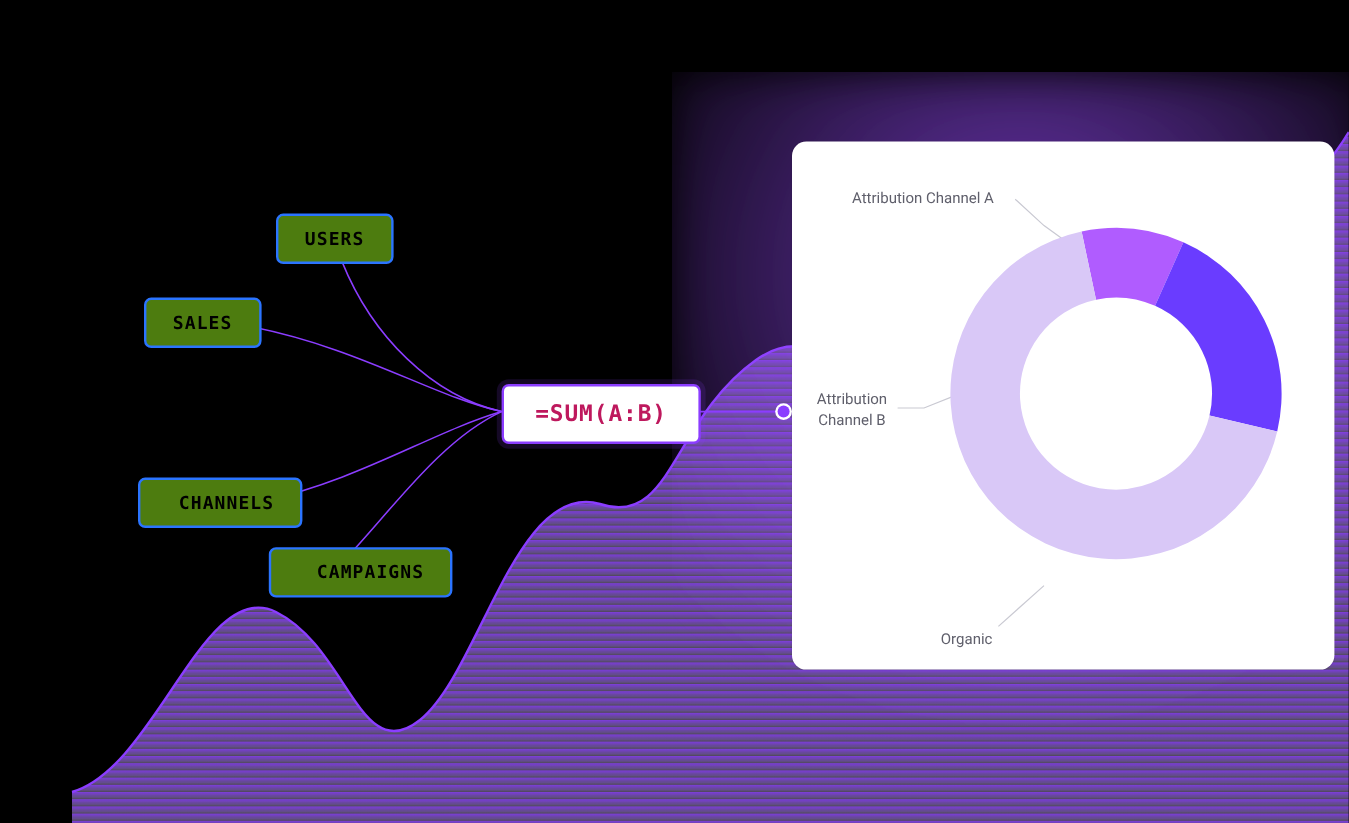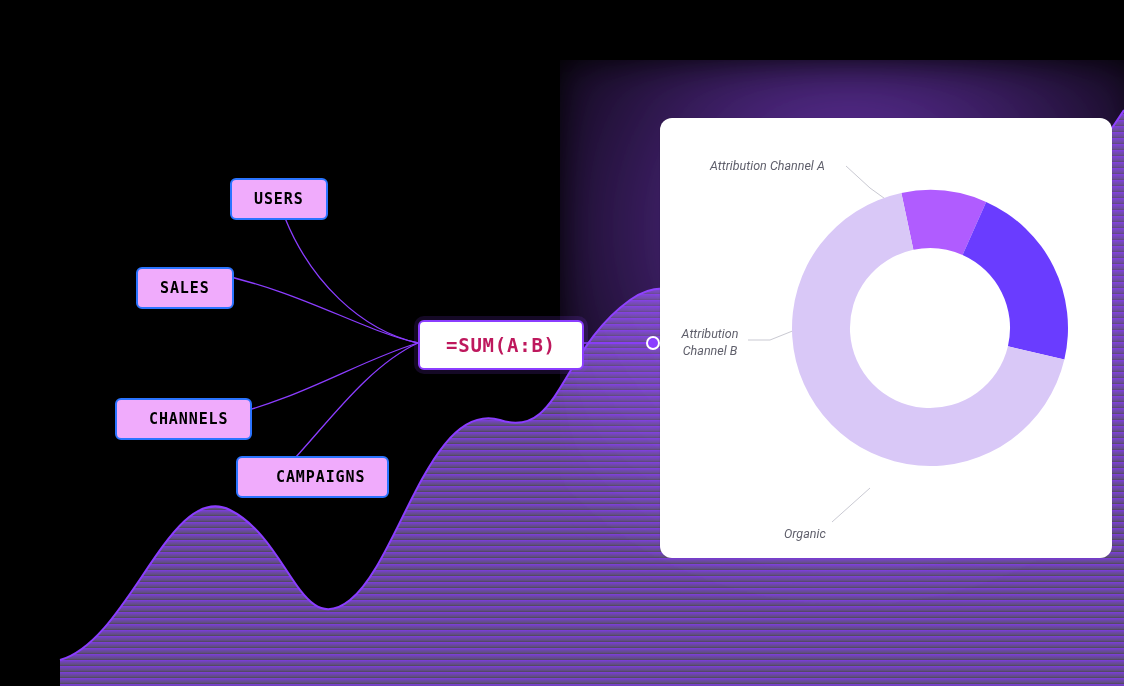--- a/index.html
+++ b/index.html
@@ -22,21 +22,21 @@
     position: absolute;
     left: 0;
     top: 0;
     width: 1124px;
     height: 686px;
     pointer-events: none;
   }
   
   .tag {
     position: absolute;
-    background: #f0abfc;
+    background: #4d7c0f;
     border: 2px solid #2b74ff;
     border-radius: 6px;
     padding: 10px 22px;
     font-family: ui-monospace, SFMono-Regular, Menlo, Consolas, monospace;
     font-weight: 700;
     font-size: 15px;
     letter-spacing: 0.06em;
     color: #000;
   }
   
@@ -163,37 +163,37 @@
 
       <path d="M 295 458 C 330 420, 370 365, 418 343"></path>
 
       <path d="M 580 343 L 648 343"></path>
     </g>
   </svg>
 
   <div class="tag" style="left:230px; top:178px;">
     <span>USERS</span>
   </div>
-  <div class="tag" style="left:120px; top:267px;margin-left:16px;">
+  <div class="tag" style="left:120px; top:248px;">
     <span>SALES</span>
   </div>
   <div class="tag" style="left:115px; top:398px;padding-left:32px;">
     <span>CHANNELS</span>
   </div>
-  <div class="tag" style="left:236px; top:456px;padding-left:38px;">
+  <div class="tag" style="left:224px; top:456px;padding-left:38px;">
     <span>CAMPAIGNS</span>
   </div>
 
   <div class="formula" style="left:418px; top:320px;">
     <span>=SUM(A:B)</span>
   </div>
 
   <div class="dot" style="left:648px; top:338px;"></div>
 
-  <div class="card" style="left:660px; top:118px; width:452px; height:440px;font-style:italic;">
+  <div class="card" style="left:660px; top:118px; width:452px; height:440px;">
     <div class="card-inner">
 
       <div class="label" style="left:50px; top:40px;">
         <span>Attribution Channel A</span>
       </div>
       <div class="label" style="left:10px; top:208px; width:80px; text-align:center;">
         <span style="white-space:pre-line;">Attribution
 Channel B</span>
       </div>
       <div class="label" style="left:124px; top:408px;">

